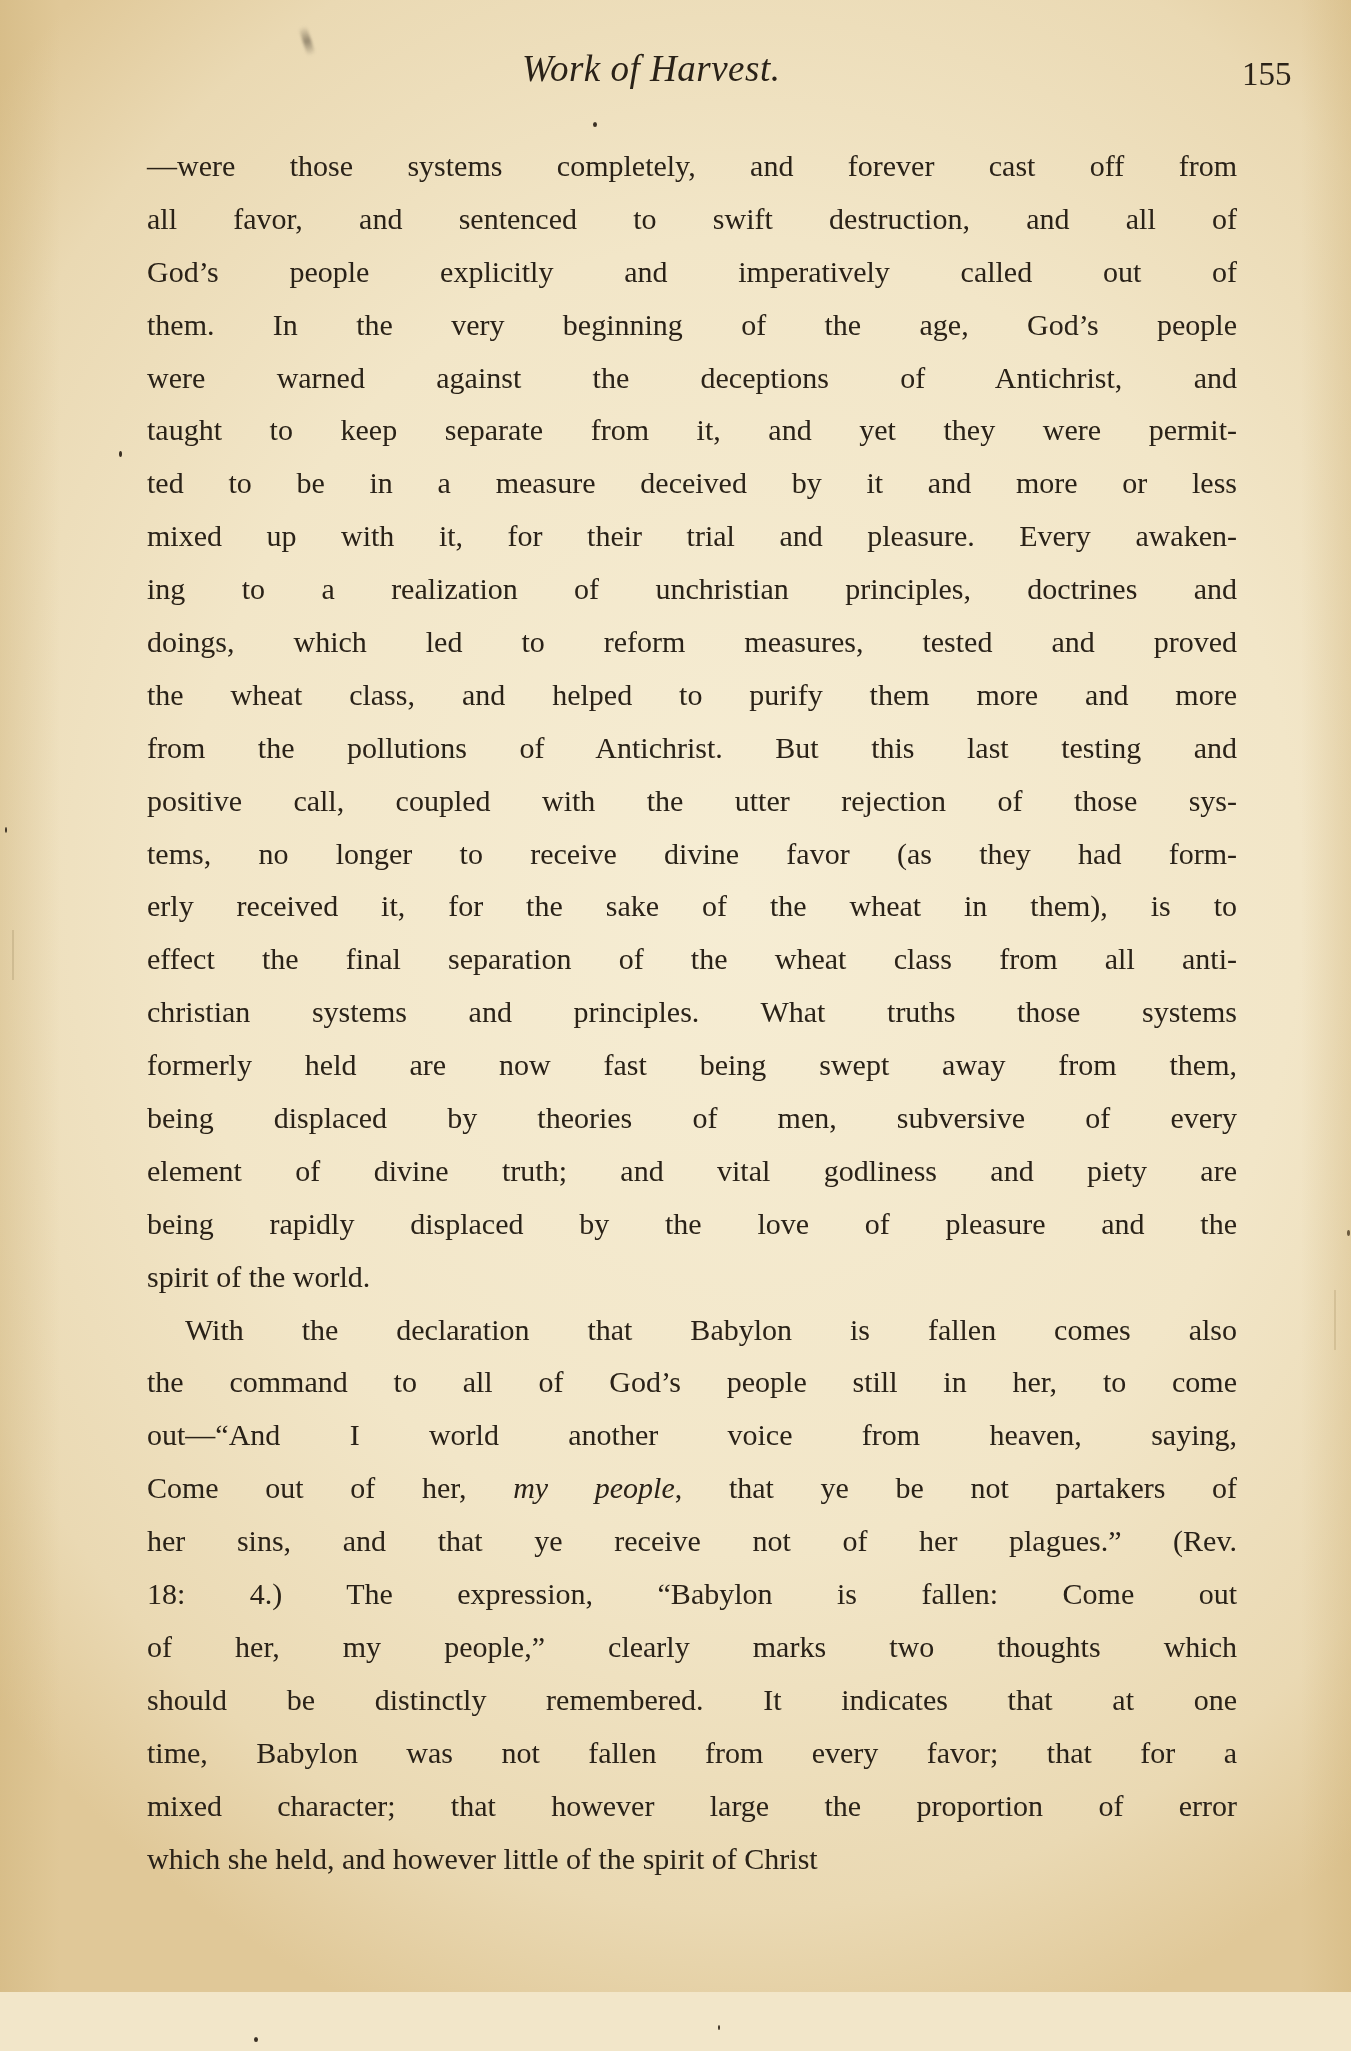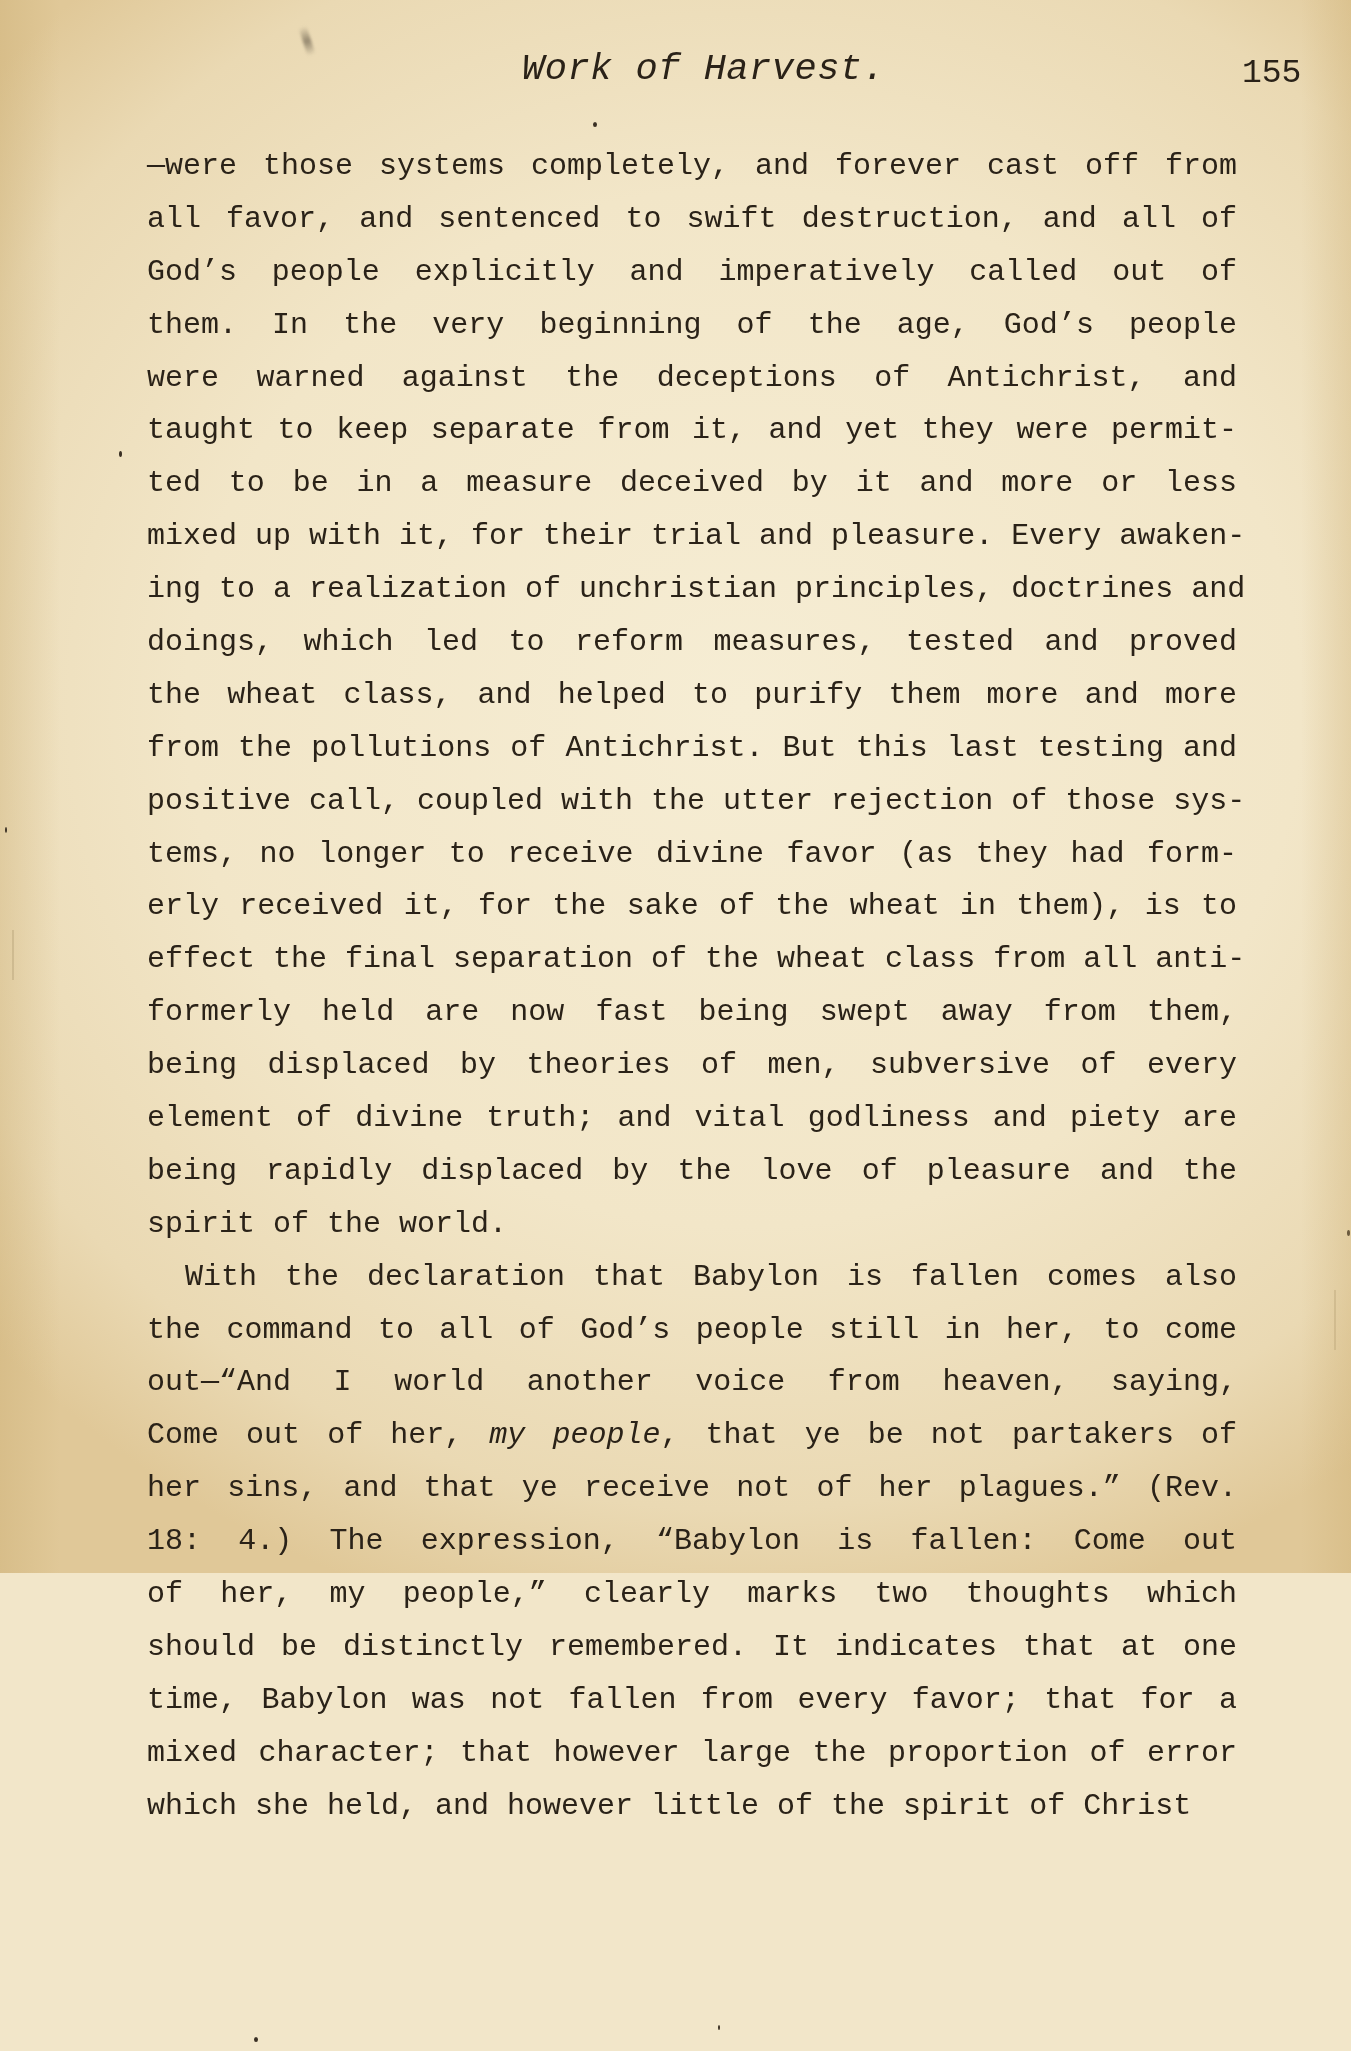--- a/index.html
+++ b/index.html
@@ -3,24 +3,23 @@
 <meta charset="utf-8">
 <style>
   html, body { margin: 0; padding: 0; }
   body {
     width: 1351px; height: 2051px; overflow: hidden;
     background: #f2e6c9;
     font-family: "Liberation Serif", "DejaVu Serif", serif;
     color: #2a2218;
   }
   .page {
-    position: relative; width: 1351px; height: 1573px;
+    position: relative; width: 1351px; height: 1992px;
     background:
       radial-gradient(ellipse 75% 60% at 55% 45%, #f6edd4 0%, #f2e6c8 55%, #ead9b3 85%, #e0c898 100%);
-    font-family: Liberation Mono, monospace;
   }
   .page::before {
     content: ""; position: absolute; left: 0; top: 0; bottom: 0; width: 60px;
     background: linear-gradient(to right, rgba(200,170,110,0.35), rgba(200,170,110,0));
   }
   .page::after {
     content: ""; position: absolute; right: 0; top: 0; bottom: 0; width: 50px;
     background: linear-gradient(to left, rgba(205,175,115,0.35), rgba(205,175,115,0));
   }
   .running-head {
@@ -76,20 +75,21 @@
         <div class="line">ted to be in a measure deceived by it and more or less</div>
         <div class="line">mixed up with it, for their trial and pleasure.  Every awaken-</div>
         <div class="line">ing to a realization of unchristian principles, doctrines and</div>
         <div class="line">doings, which led to reform measures, tested and proved</div>
         <div class="line">the wheat class, and helped to purify them more and more</div>
         <div class="line">from the pollutions of Antichrist.  But this last testing and</div>
         <div class="line">positive call, coupled with the utter rejection of those sys-</div>
         <div class="line">tems, no longer to receive divine favor (as they had form-</div>
         <div class="line">erly received it, for the sake of the wheat in them), is to</div>
         <div class="line">effect the final separation of the wheat class from all anti-</div>
+        <div class="line">christian systems and principles.  What truths those systems</div>
         <div class="line">formerly held are now fast being swept away from them,</div>
         <div class="line">being displaced by theories of men, subversive of every</div>
         <div class="line">element of divine truth; and vital godliness and piety are</div>
         <div class="line">being rapidly displaced by the love of pleasure and the</div>
         <div class="line last">spirit of the world.</div>
       </div>
       <div>
         <div class="line indent">With the declaration that Babylon is fallen comes also</div>
         <div class="line">the command to all of God’s people still in her, to come</div>
         <div class="line">out—“And I world another voice from heaven, saying,</div>

